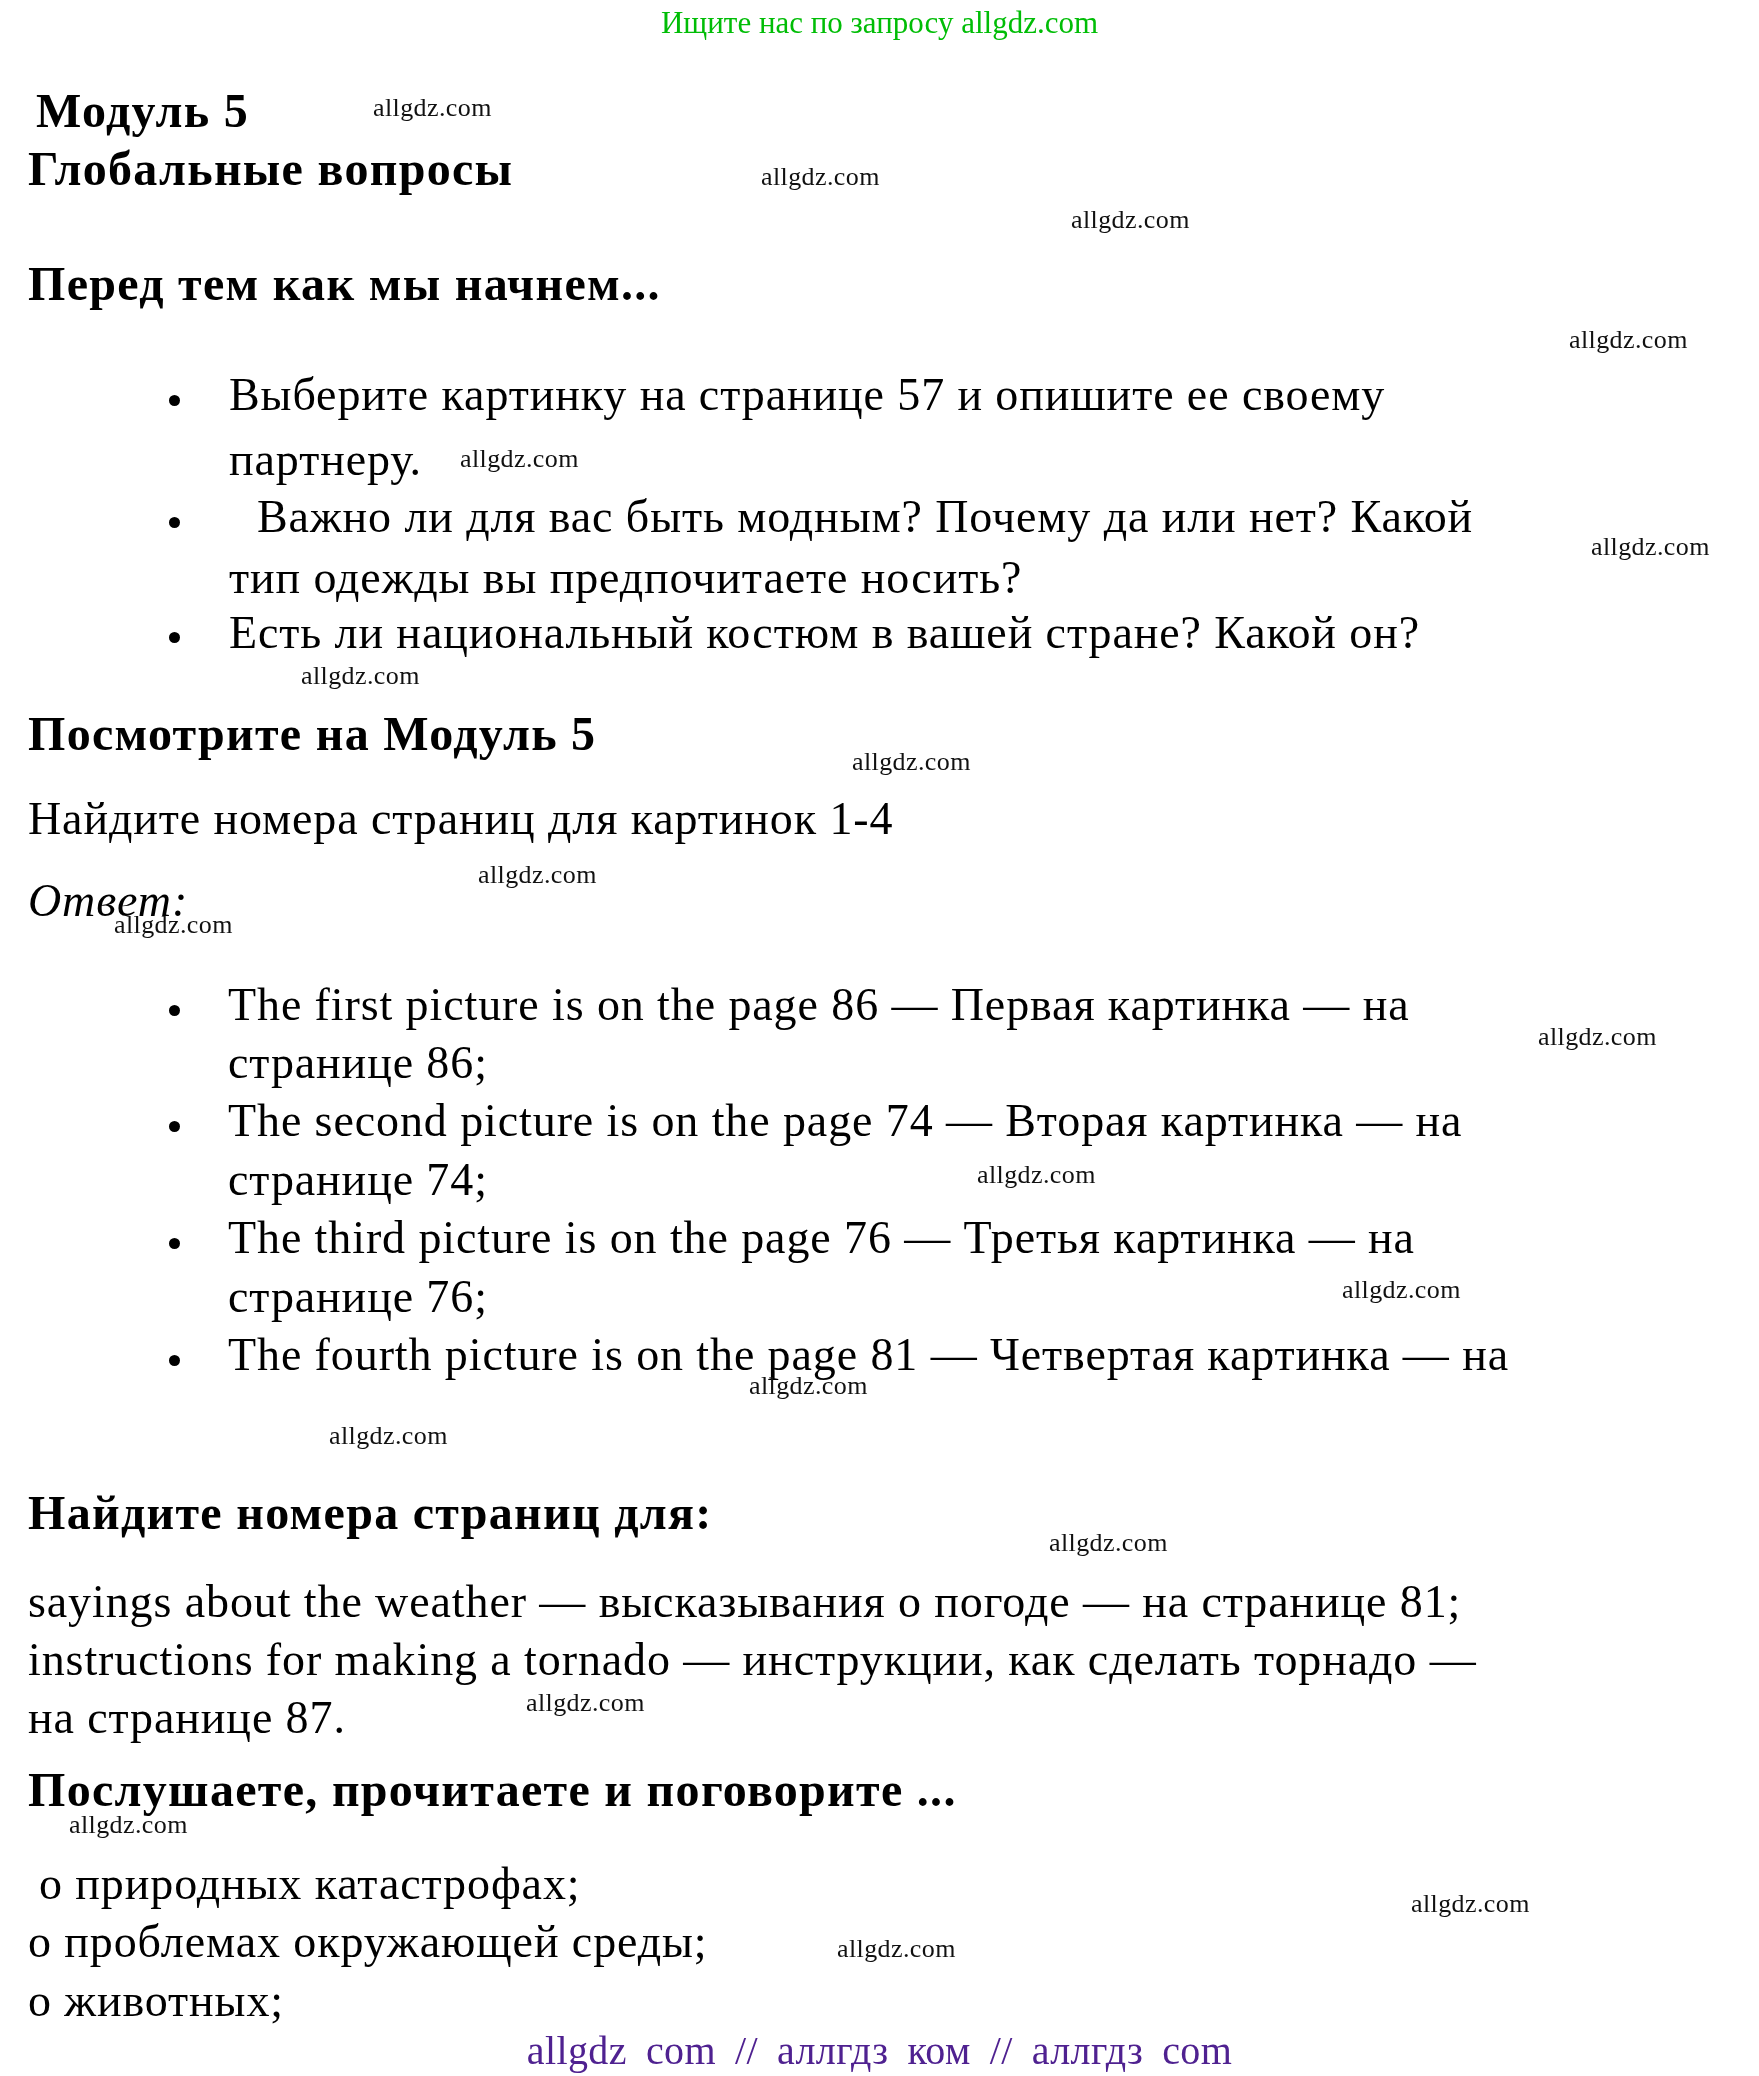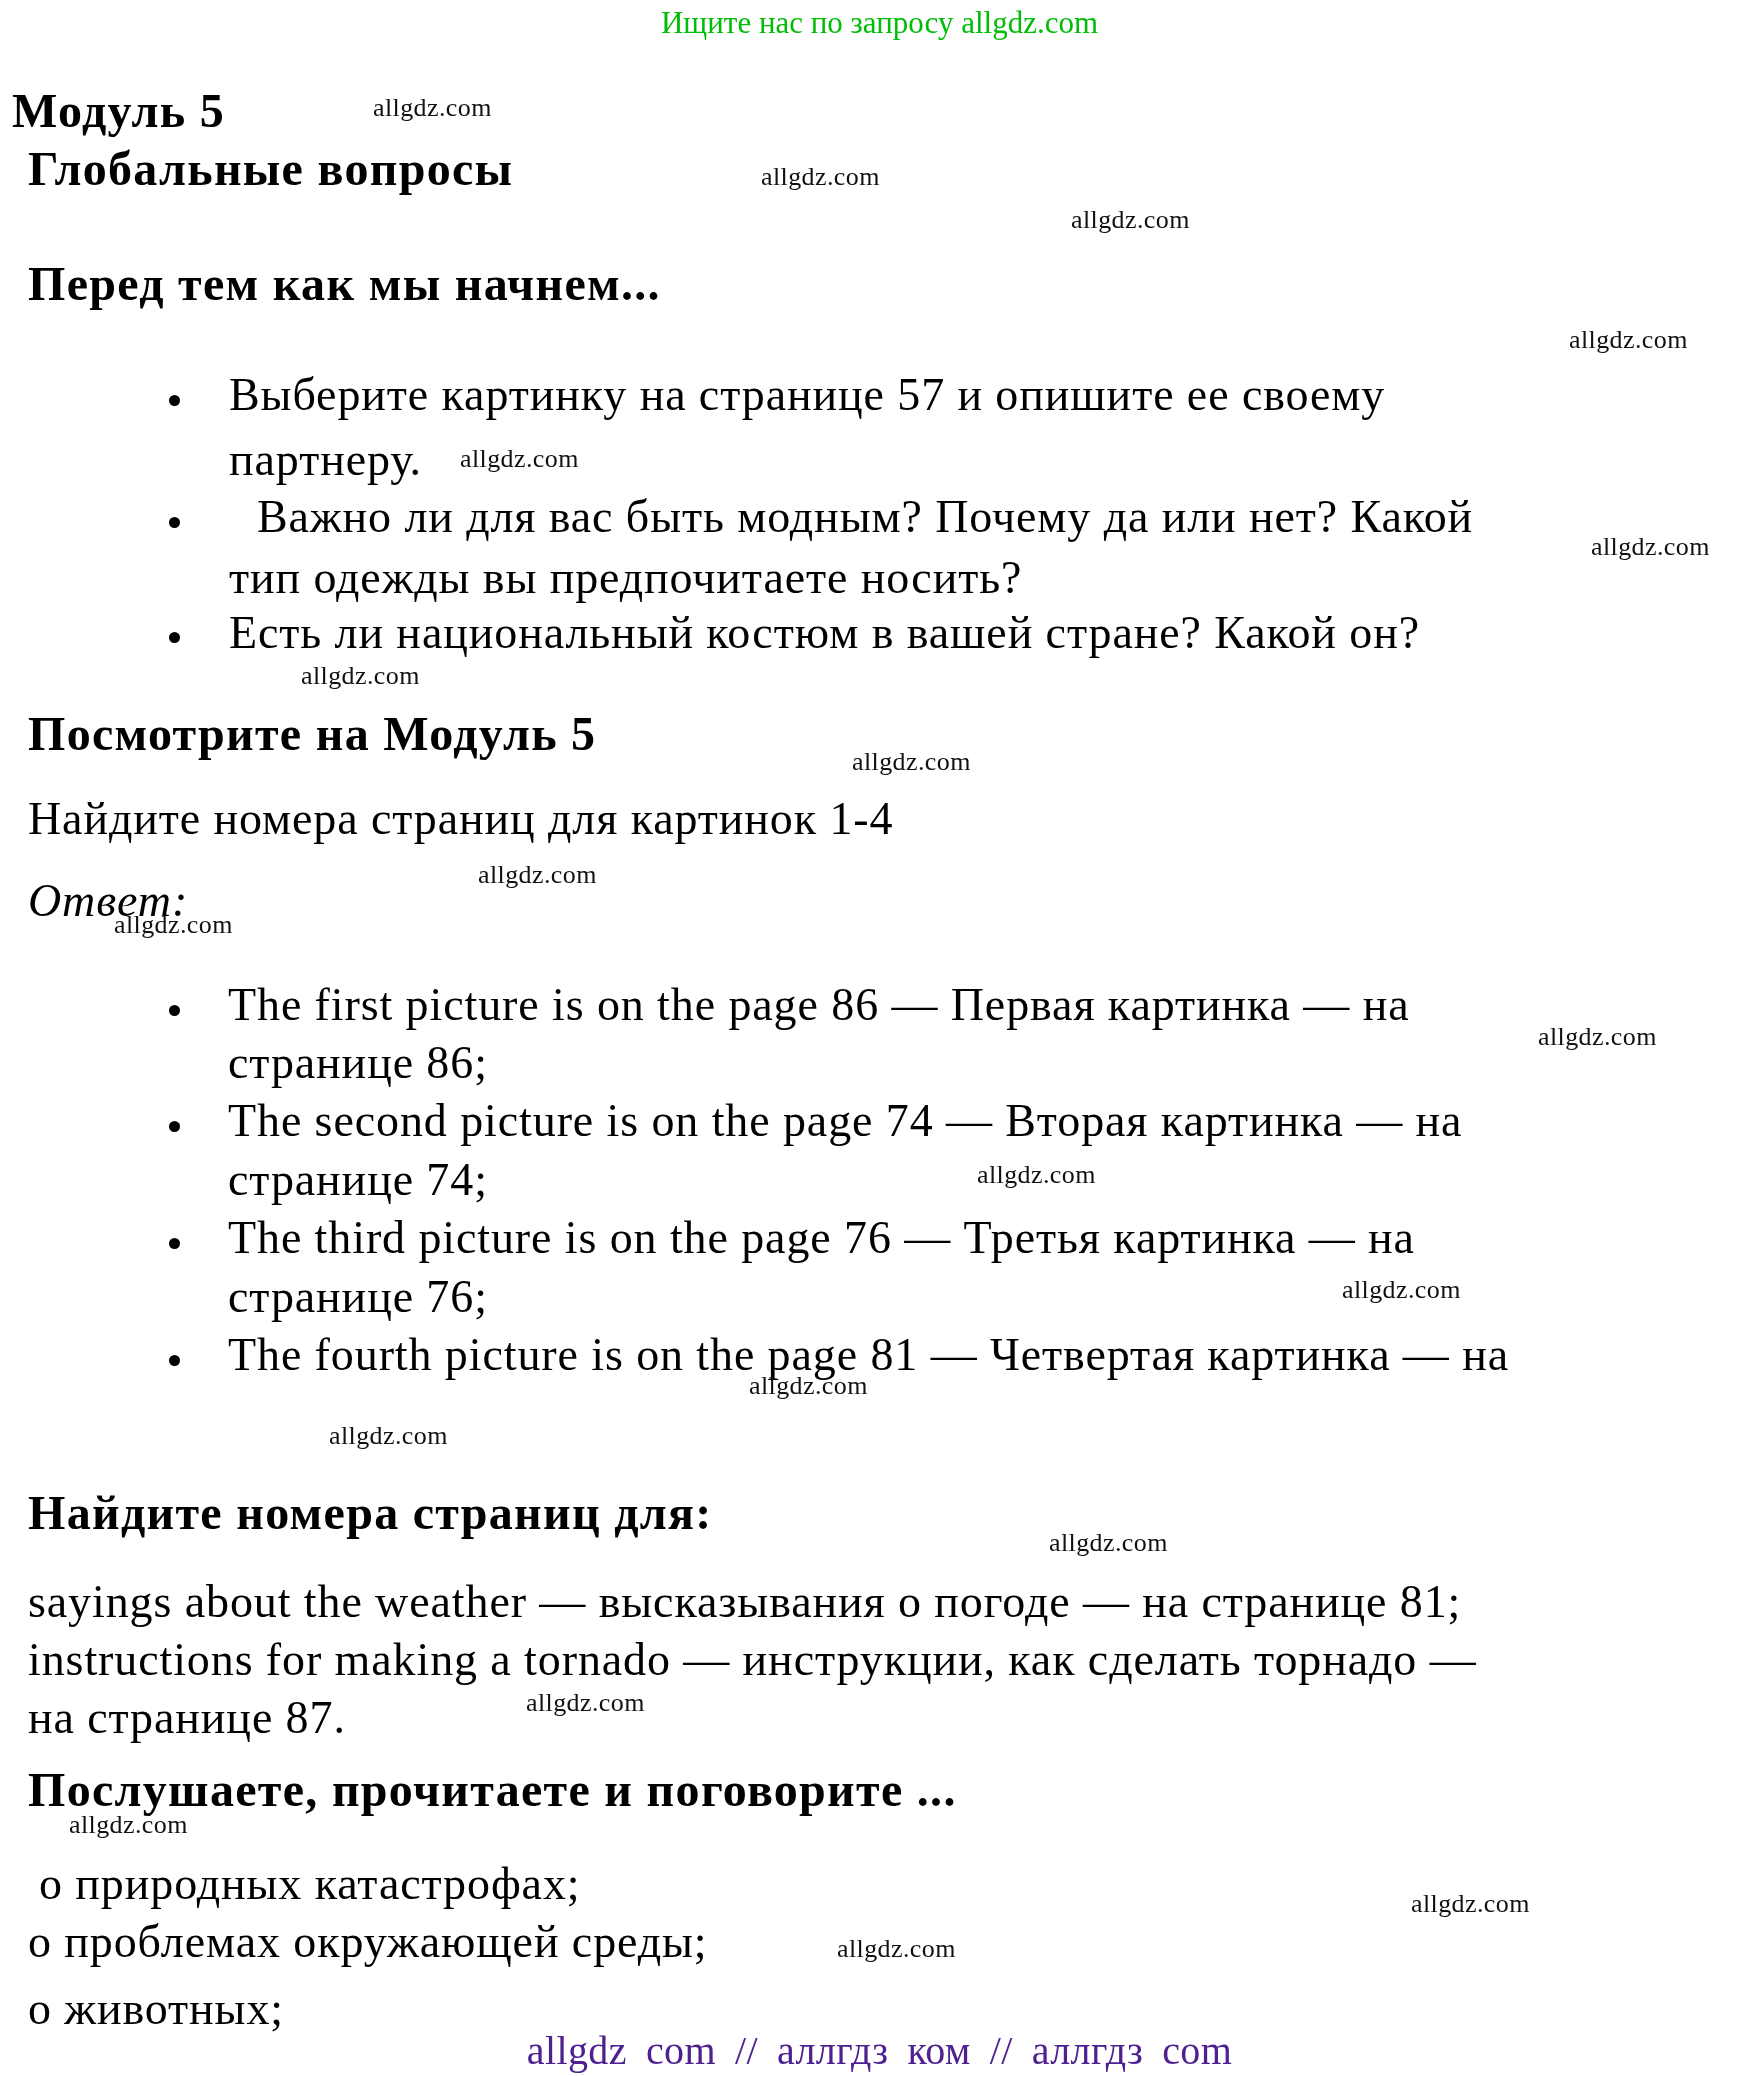--- a/index.html
+++ b/index.html
@@ -57,21 +57,21 @@
     letter-spacing:0.4px;
   }
 </style>
 </head>
 <body>
 
 <div id="page">
 
   <div class="t green">Ищите нас по запросу allgdz.com</div>
 
-  <div class="t h" style="left:12px;top:83px;">Модуль 5</div>
+  <div class="t h" style="left:36px;top:83px;">Модуль 5</div>
   <div class="wm" style="left:373px;top:93px;">allgdz.com</div>
   <div class="t h" style="left:28px;top:141px;">Глобальные вопросы</div>
   <div class="wm" style="left:761px;top:162px;">allgdz.com</div>
   <div class="wm" style="left:1071px;top:205px;">allgdz.com</div>
 
   <div class="t h" style="left:28px;top:256px;">Перед тем как мы начнем...</div>
   <div class="wm" style="left:1569px;top:325px;">allgdz.com</div>
 
   <div class="dot" style="left:169px;top:395px;"></div>
   <div class="t body" style="left:229px;top:368px;">Выберите картинку на странице 57 и опишите ее своему</div>
@@ -120,18 +120,18 @@
   <div class="t body" style="left:28px;top:1633px;">instructions for making a tornado — инструкции, как сделать торнадо —</div>
   <div class="t body" style="left:28px;top:1691px;">на странице 87.</div>
   <div class="wm" style="left:526px;top:1688px;">allgdz.com</div>
 
   <div class="t h" style="left:28px;top:1762px;">Послушаете, прочитаете и поговорите ...</div>
   <div class="wm" style="left:69px;top:1810px;">allgdz.com</div>
   <div class="t body" style="left:28px;top:1857px;margin-left:11px;">о природных катастрофах;</div>
   <div class="wm" style="left:1411px;top:1889px;">allgdz.com</div>
   <div class="t body" style="left:28px;top:1915px;">о проблемах окружающей среды;</div>
   <div class="wm" style="left:837px;top:1934px;">allgdz.com</div>
-  <div class="t body" style="left:28px;top:1974px;margin-top:8px;">о животных;</div>
+  <div class="t body" style="left:28px;top:1974px;">о животных;</div>
 
   <div class="t footer">allgdz com // аллгдз ком // аллгдз com</div>
 
 </div>
 
 
 </body></html>

